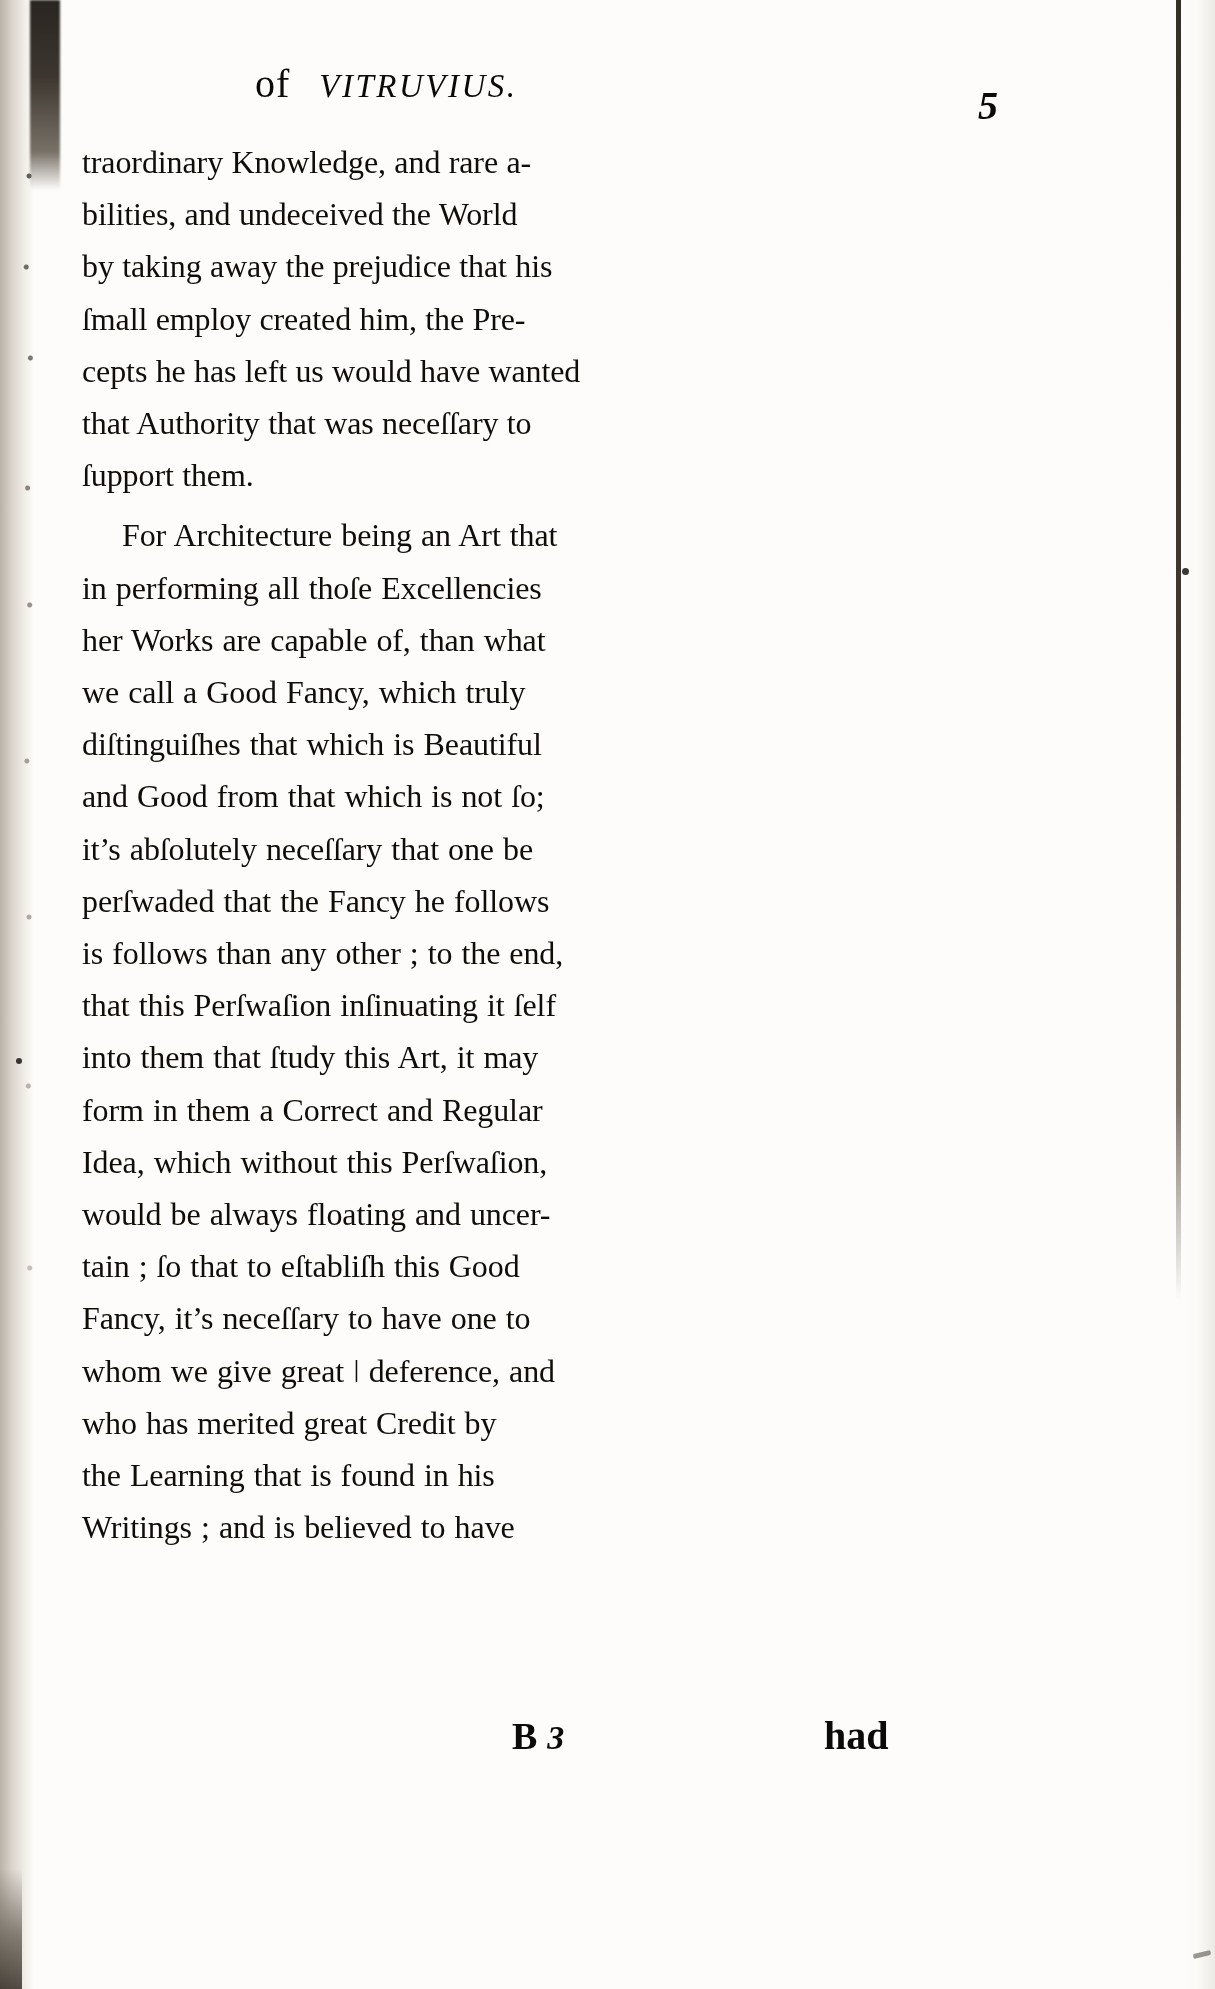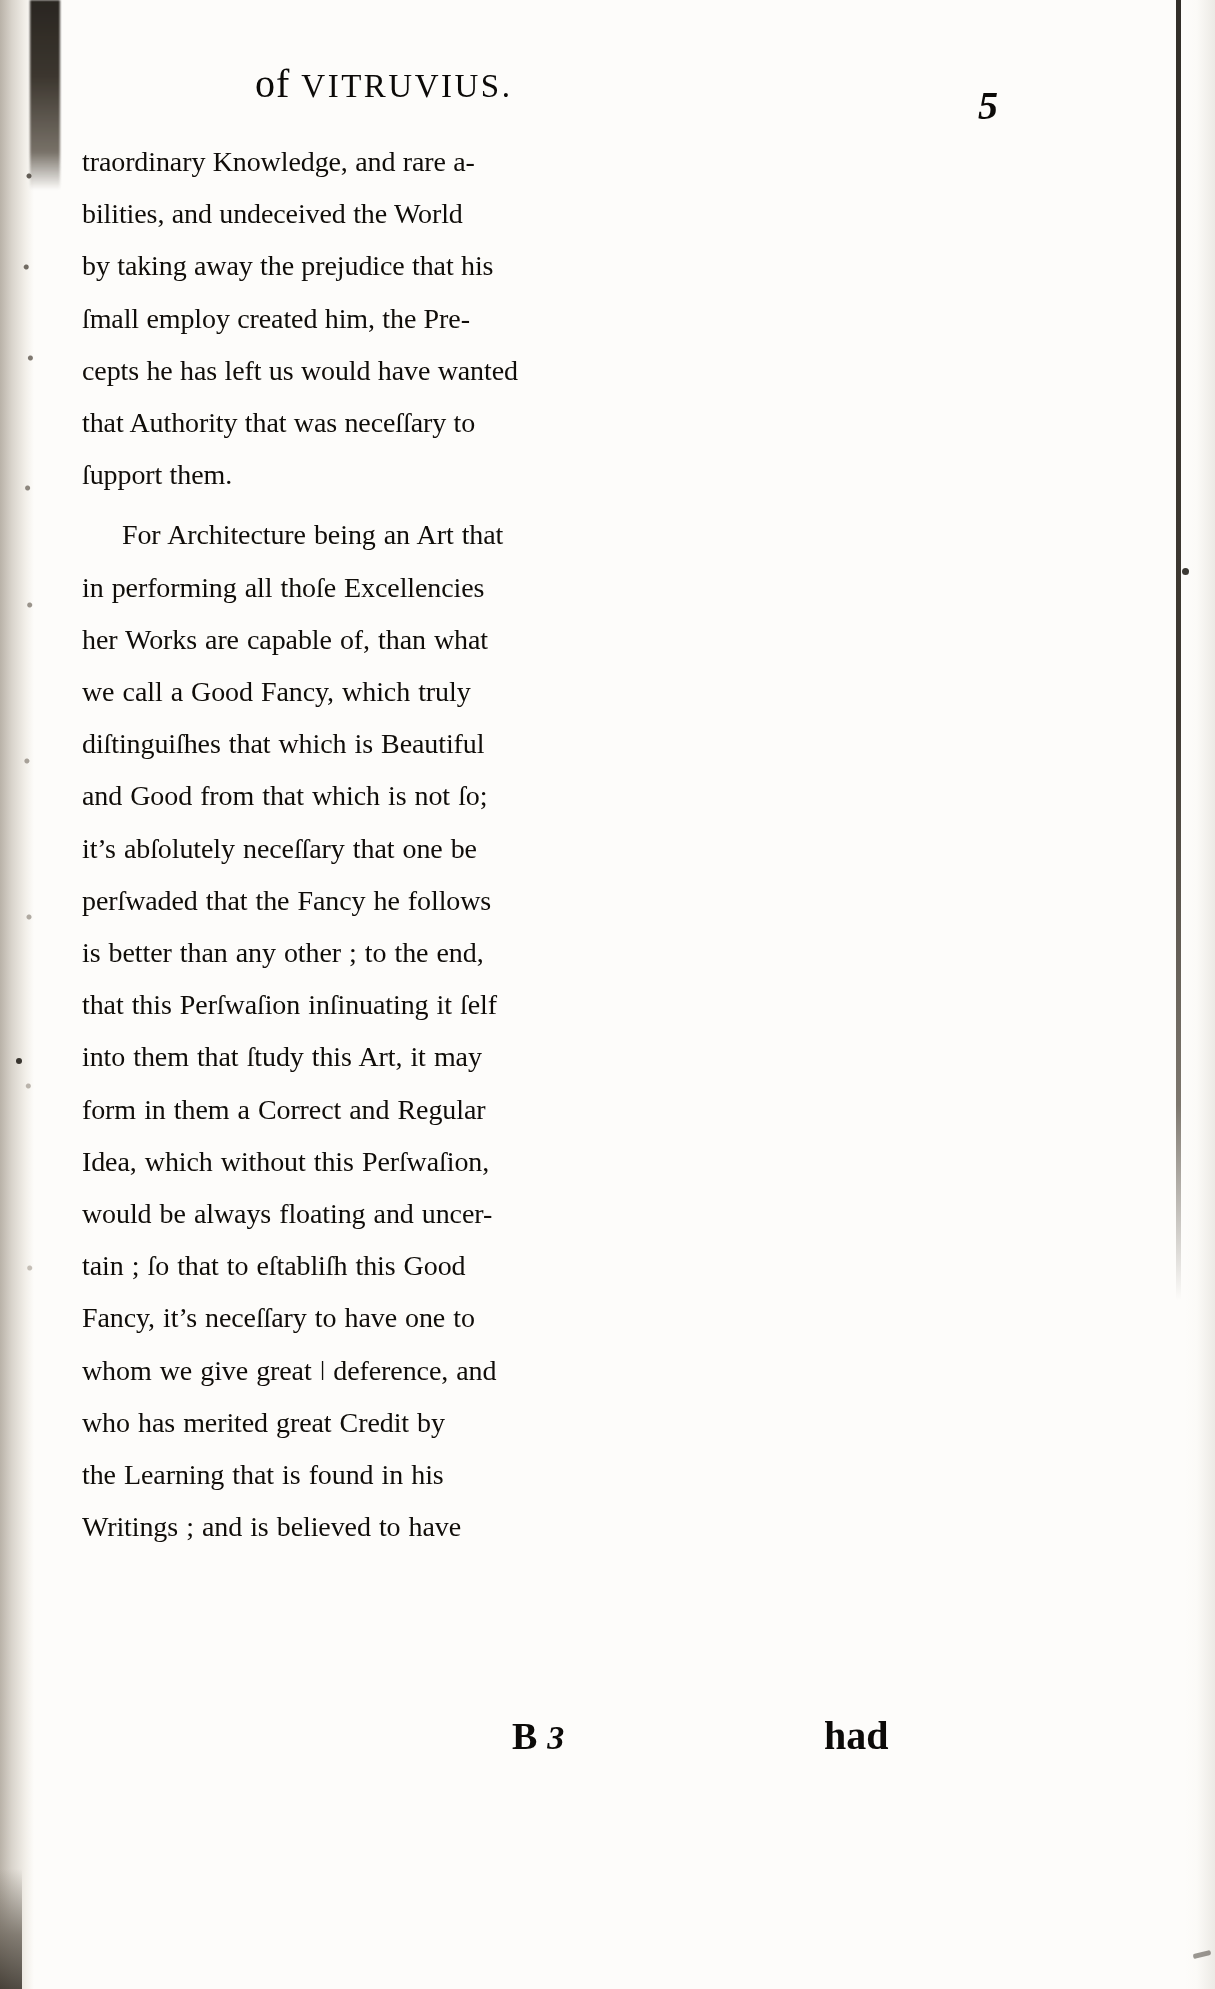--- a/index.html
+++ b/index.html
@@ -110,21 +110,21 @@
   }
 
   
   .textblock {
     position: absolute;
     left: 82px;
     top: 136px;
     width: 820px;
   }
   .para {
-    font-size: 28px;
+    font-size: 32px;
     line-height: 52.2px;
     letter-spacing: -0.1px;
     text-align: justify;
     margin: 0;
     color: #100d09;
   }
   .para-1 {
     word-spacing: 0.5px;
   }
   .para-2 {
@@ -187,21 +187,21 @@
   <div class="edge-right-band"></div>
   <div class="edge-bottom-mark"></div>
 
   <div class="dot-mark" style="left:1182px; top:568px; width:7px; height:7px;"></div>
   <div class="dot-mark" style="left:16px; top:1058px; width:6px; height:6px;"></div>
   <div class="smudge" style="left:1193px; top:1952px; width:18px; height:5px; transform:rotate(-14deg);"></div>
 
   <div class="running-head">
     <div class="head-title">
       <span>of</span>
-      <span class="small-caps" style="">VITRUVIUS.</span>
+      <span class="small-caps" style="margin-left:18px;font-style:italic;">VITRUVIUS.</span>
     </div>
     <div class="folio">5</div>
   </div>
 
   <div class="textblock">
 
     <div class="para para-1">
       <span class="line">traordinary Knowledge, and rare a-</span>
       <span class="line">bilities, and undeceived the World</span>
       <span class="line">by taking away the prejudice that his</span>
@@ -213,21 +213,21 @@
 
     <div class="para para-2">
       <span class="line" style="padding-left:40px;">For Architecture being an Art that</span>
       <span class="line">in performing all thoſe Excellencies</span>
       <span class="line">her Works are capable of,  than what</span>
       <span class="line">we call a Good Fancy, which truly</span>
       <span class="line">diſtinguiſhes that which is Beautiful</span>
       <span class="line">and Good from that which is not ſo;</span>
       <span class="line">it’s abſolutely neceſſary that one be</span>
       <span class="line">perſwaded that the Fancy he follows</span>
-      <span class="line">is better than any other ;  to the end,</span>
+      <span class="line">is follows than any other ;  to the end,</span>
       <span class="line">that this Perſwaſion inſinuating it ſelf</span>
       <span class="line">into them that ſtudy this Art, it may</span>
       <span class="line">form in them a Correct and Regular</span>
       <span class="line">Idea, which without this Perſwaſion,</span>
       <span class="line">would be always floating and uncer-</span>
       <span class="line">tain ; ſo that to eſtabliſh this Good</span>
       <span class="line">Fancy, it’s neceſſary to have one to</span>
       <span class="line">whom we give great ǀ deference, and</span>
       <span class="line">who has merited great Credit by</span>
       <span class="line">the Learning that is found in his</span>

